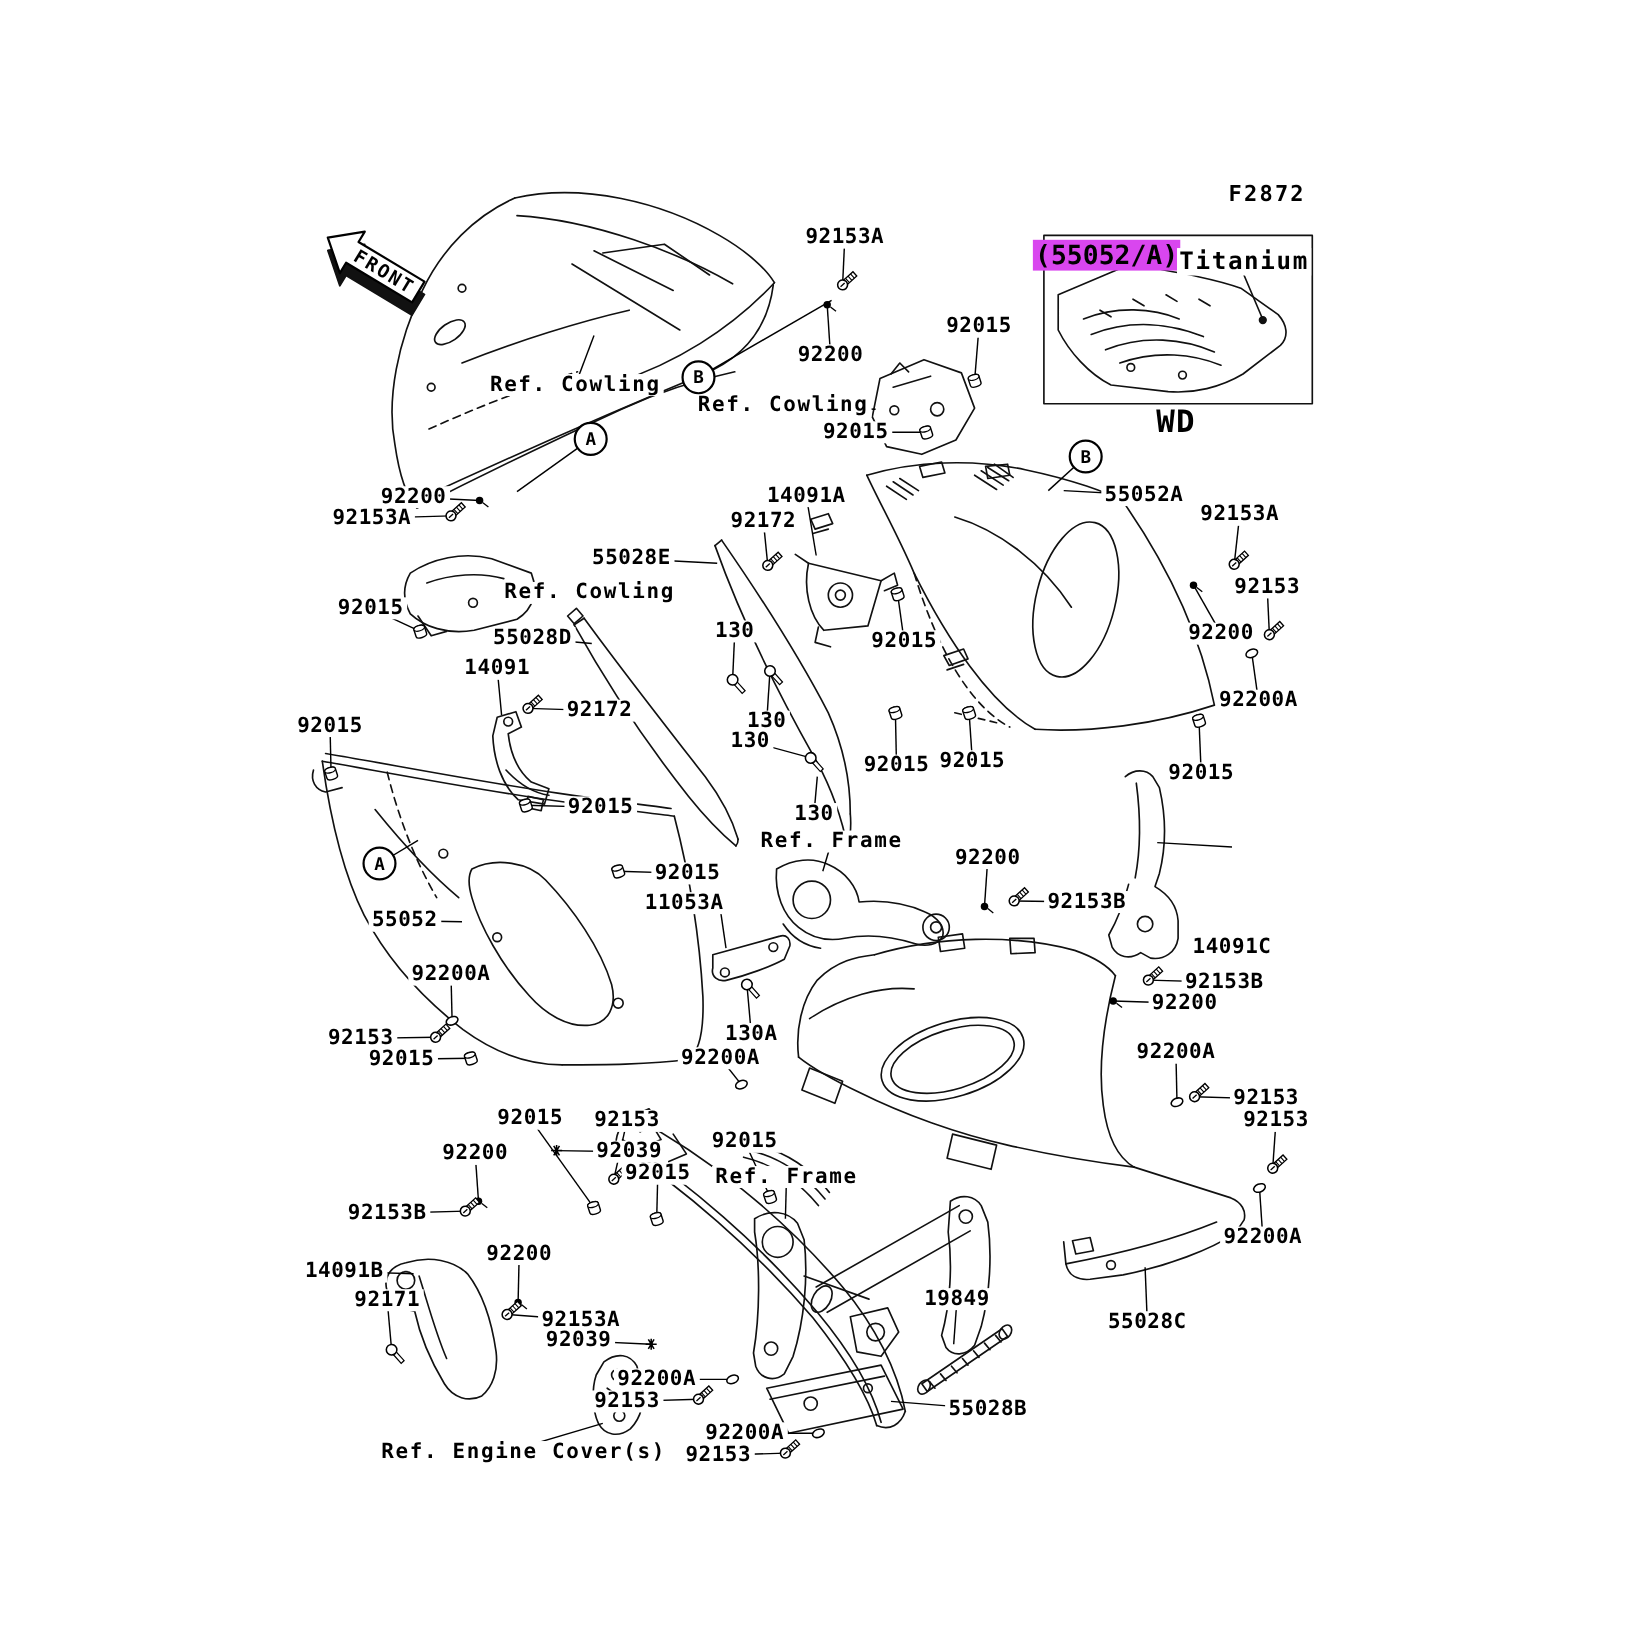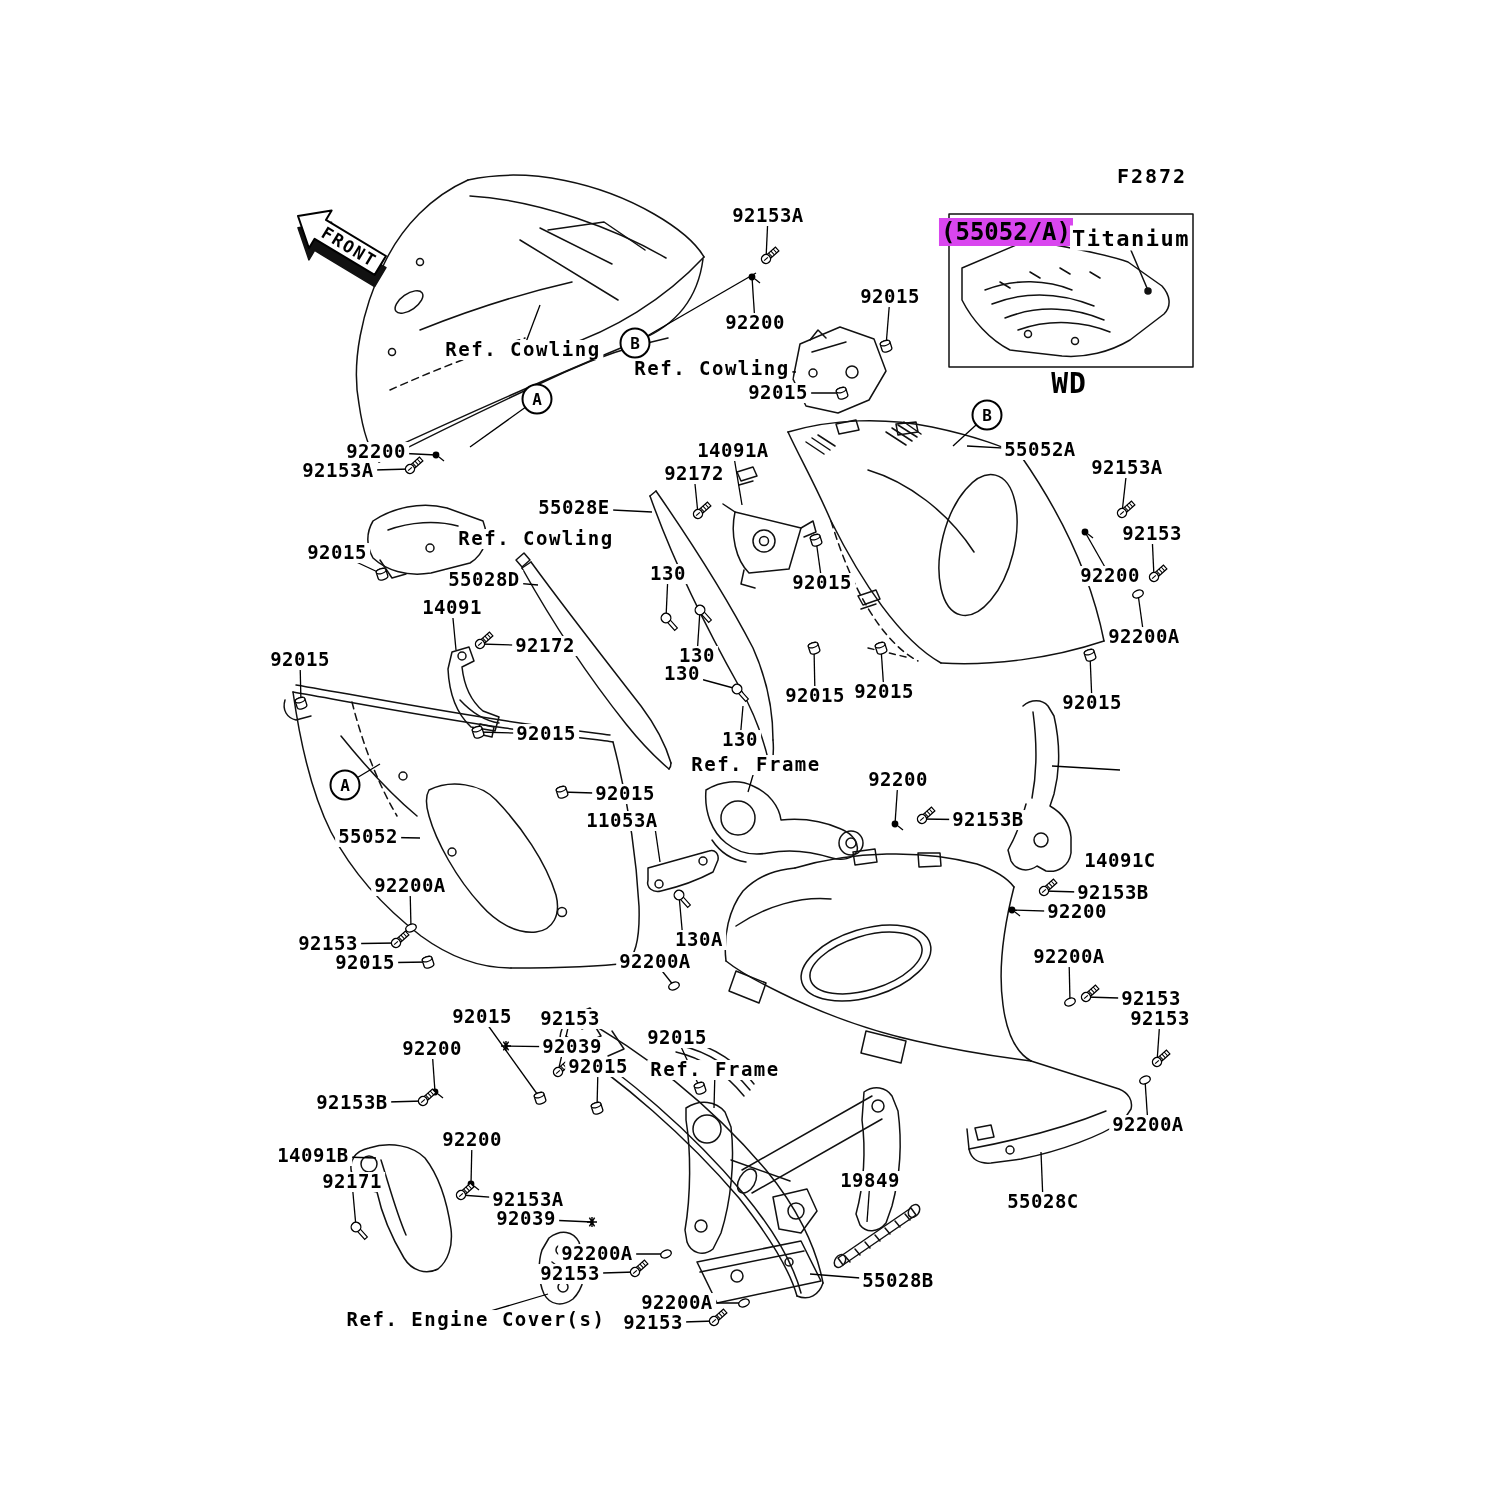--- a/index.html
+++ b/index.html
@@ -638,21 +638,21 @@
       <div class="callout ref" style="left: 756px; top: 765px;">Ref. Frame</div>
       <div class="callout" style="left: 1120px; top: 814px; margin-top: 47px;">14091C</div>
       <div class="callout" style="left: 625px; top: 794px;">92015</div>
       <div class="callout" style="left: 622px; top: 821px;">11053A</div>
       <div class="callout" style="left: 898px; top: 780px;">92200</div>
       <div class="callout" style="left: 988px; top: 820px;">92153B</div>
       <div class="callout" style="left: 368px; top: 837px; text-align: center;">55052</div>
       <div class="callout" style="left: 410px; top: 886px;">92200A</div>
       <div class="callout" style="left: 328px; top: 944px;">92153</div>
       <div class="callout" style="left: 365px; top: 963px;">92015</div>
-      <div class="callout" style="left: 683px; top: 940px; margin-left: 16px;">130A</div>
+      <div class="callout" style="left: 683px; top: 940px;">130A</div>
       <div class="callout" style="left: 655px; top: 962px;">92200A</div>
       <div class="callout" style="left: 1113px; top: 893px;">92153B</div>
       <div class="callout" style="left: 1077px; top: 912px;">92200</div>
       <div class="callout" style="left: 1069px; top: 957px;">92200A</div>
       <div class="callout" style="left: 1151px; top: 999px;">92153</div>
       <div class="callout" style="left: 1160px; top: 1019px;">92153</div>
       <div class="callout" style="left: 1148px; top: 1125px;">92200A</div>
       <div class="callout" style="left: 1043px; top: 1202px;">55028C</div>
       <div class="callout" style="left: 482px; top: 1017px;">92015</div>
       <div class="callout" style="left: 570px; top: 1019px;">92153</div>

